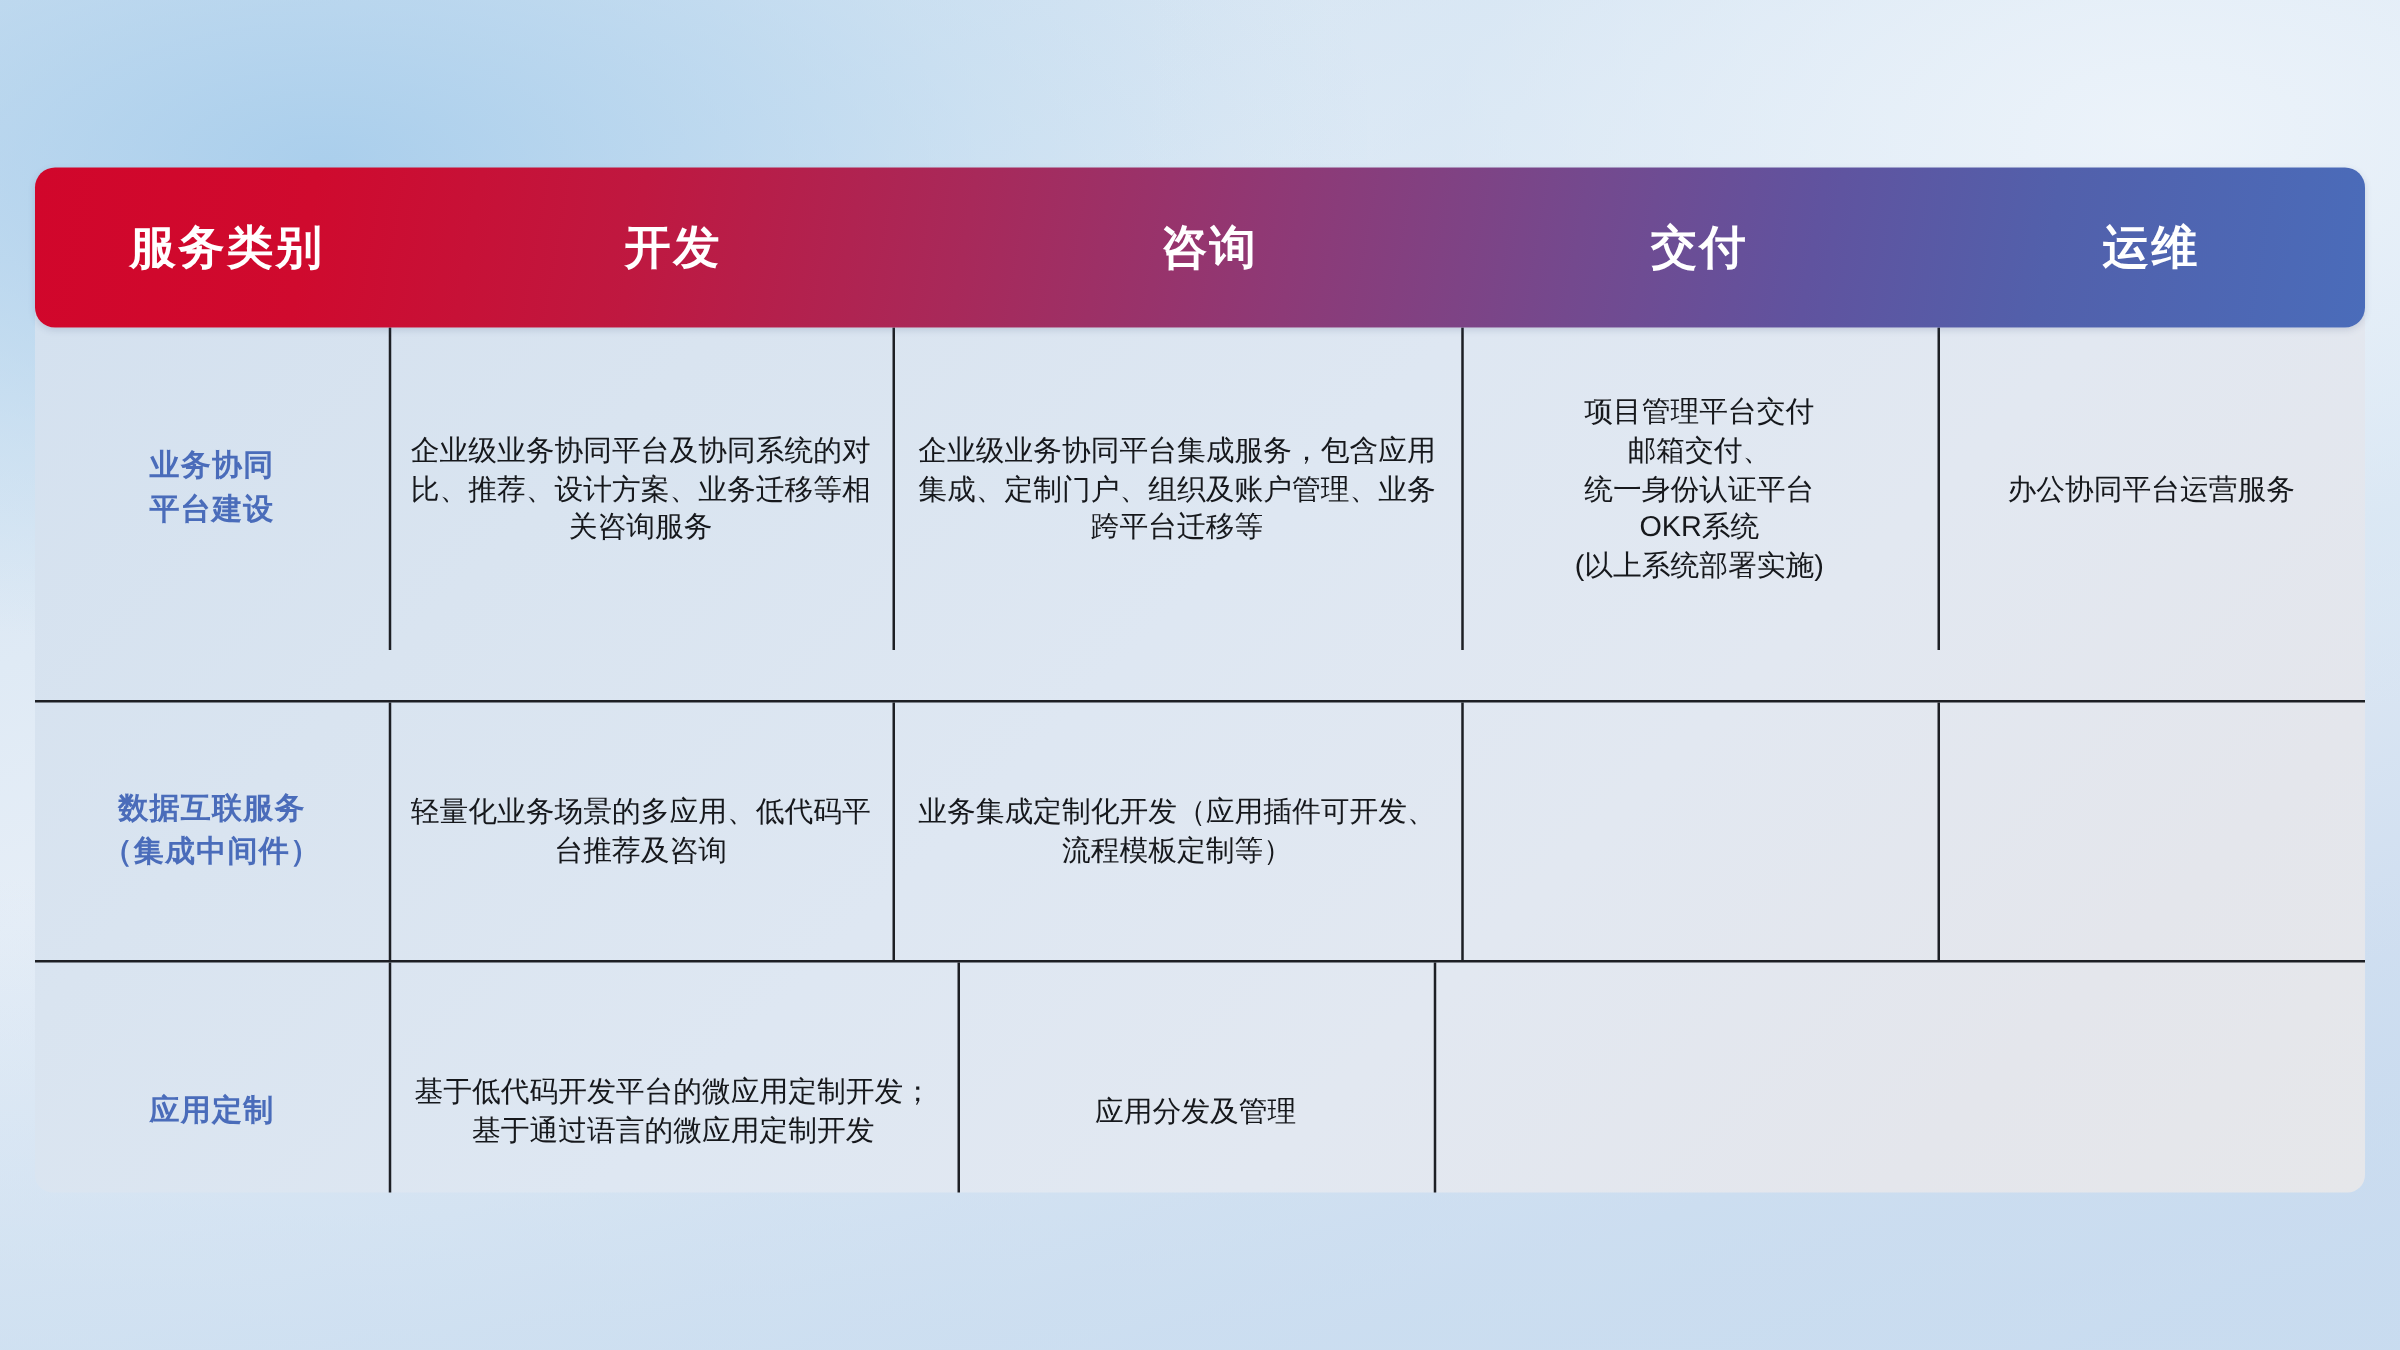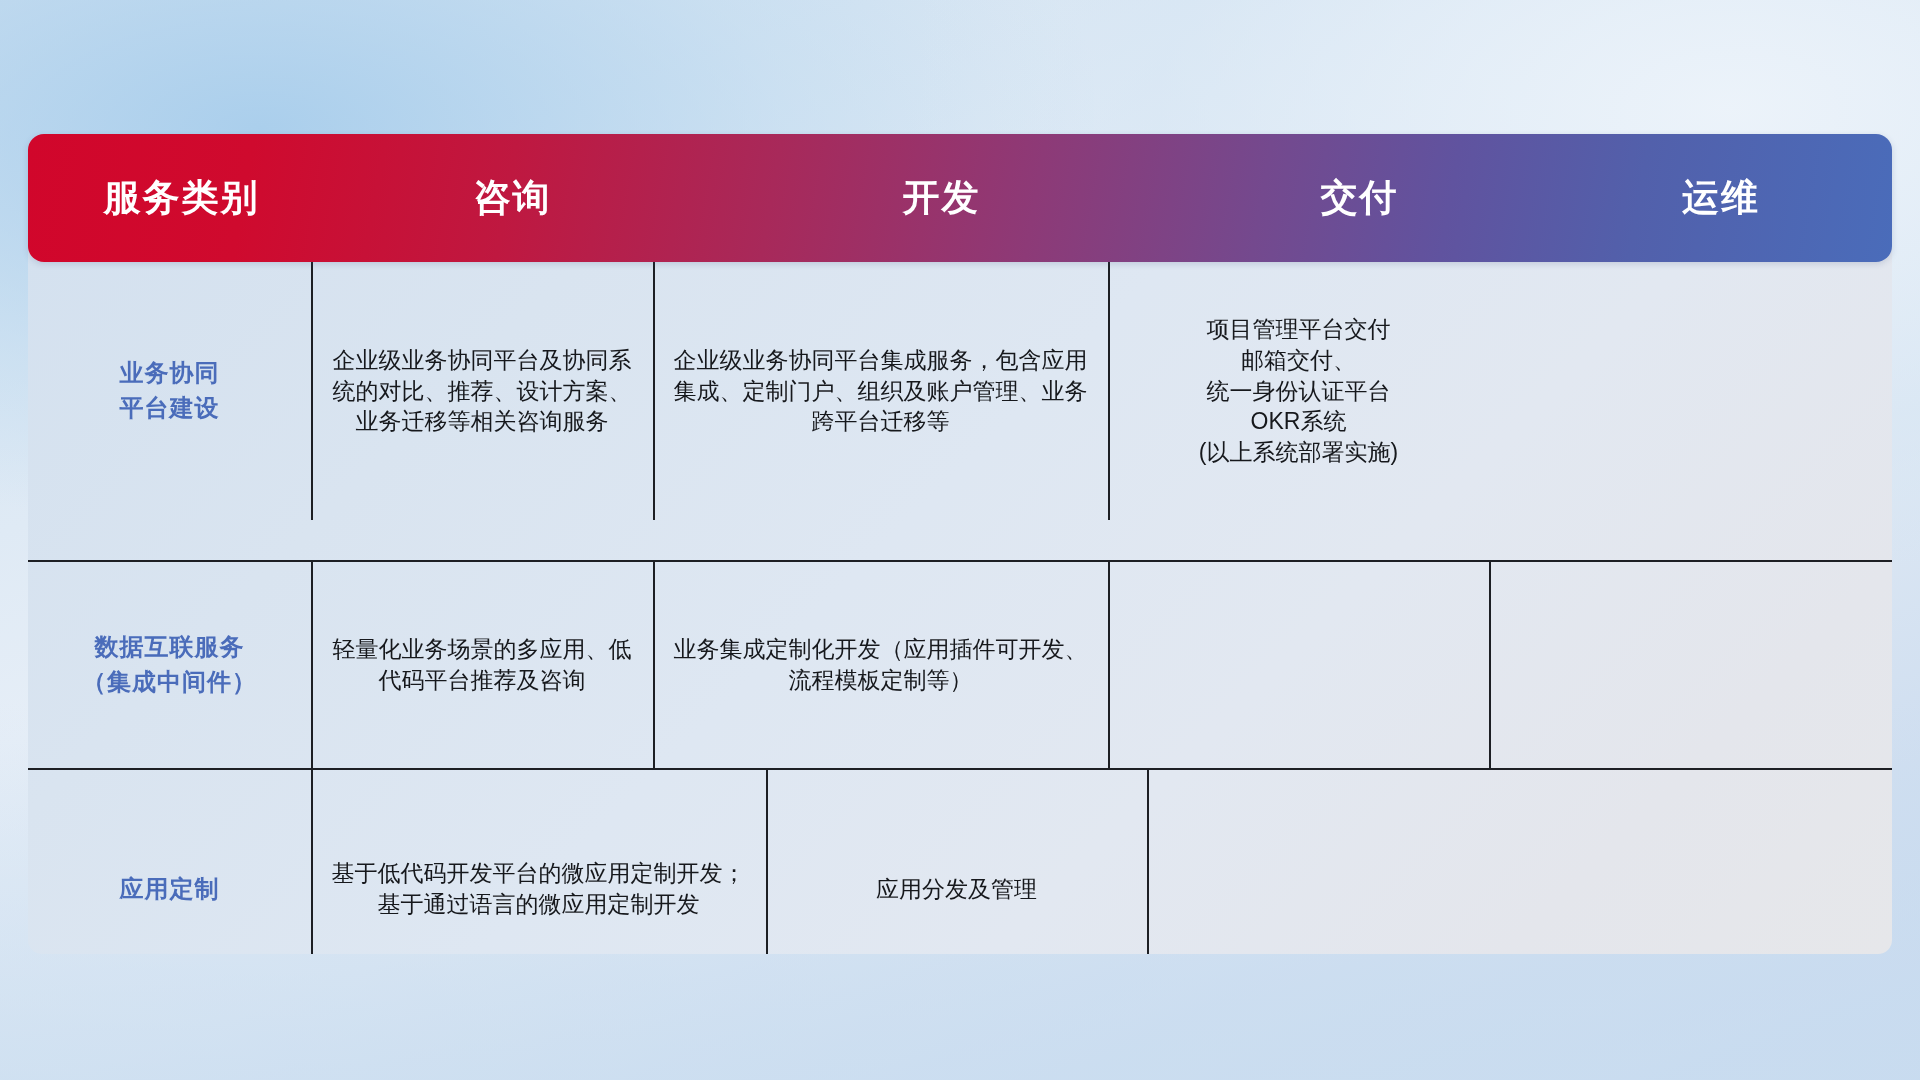--- a/index.html
+++ b/index.html
@@ -90,21 +90,21 @@
     position:relative;
   }
   .cell.vline::before{
     content:"";
     position:absolute;
     left:0; top:0; bottom:0;
     width:2px;
     background:#1d1f24;
   }
   .c1{ width:283px; }
-  .c2{ width:342px; }
+  .c2{ width:403px; }
   .c3{ width:455px; }
   .c4{ width:381px;text-align:center; }
   .c5{ width:342px; }
 
   .cat{
     color:#4a6cba;
     font-weight:bold;
     font-size:24px;
     letter-spacing:1px;
     line-height:1.45;
@@ -122,38 +122,39 @@
 <body>
 
 <div class="bg-glow-a"></div>
 <div class="bg-glow-b"></div>
 <div class="bg-glow-c"></div>
 
 <div class="table-wrap">
 
   <div class="thead">
     <div class="th c1">服务类别</div>
+    <div class="th c3">开发</div>
     <div class="th c2">咨询</div>
-    <div class="th c3">开发</div>
     <div class="th c4">交付</div>
     <div class="th c5">运维</div>
   </div>
 
   <div class="tbody">
 
     <div class="row row-1">
       <div class="cell c1 cat" style="white-space: pre-line;">业务协同
 平台建设</div>
       <div class="cell c2 vline">企业级业务协同平台及协同系统的对比、推荐、设计方案、业务迁移等相关咨询服务</div>
       <div class="cell c3 vline">企业级业务协同平台集成服务，包含应用集成、定制门户、组织及账户管理、业务跨平台迁移等</div>
       <div class="cell c4 vline" style="white-space: pre-line;">项目管理平台交付
 邮箱交付、
 统一身份认证平台
 OKR系统
 (以上系统部署实施)</div>
+      <div class="cell c5 vline">办公协同平台运营服务</div>
     </div>
 
     <div class="row row-2">
       <div class="cell c1 cat" style="white-space: pre-line;">数据互联服务
 （集成中间件）</div>
       <div class="cell c2 vline">轻量化业务场景的多应用、低代码平台推荐及咨询</div>
       <div class="cell c3 vline">业务集成定制化开发（应用插件可开发、流程模板定制等）</div>
       <div class="cell c4 vline empty"></div>
       <div class="cell c5 vline empty"></div>
     </div>

